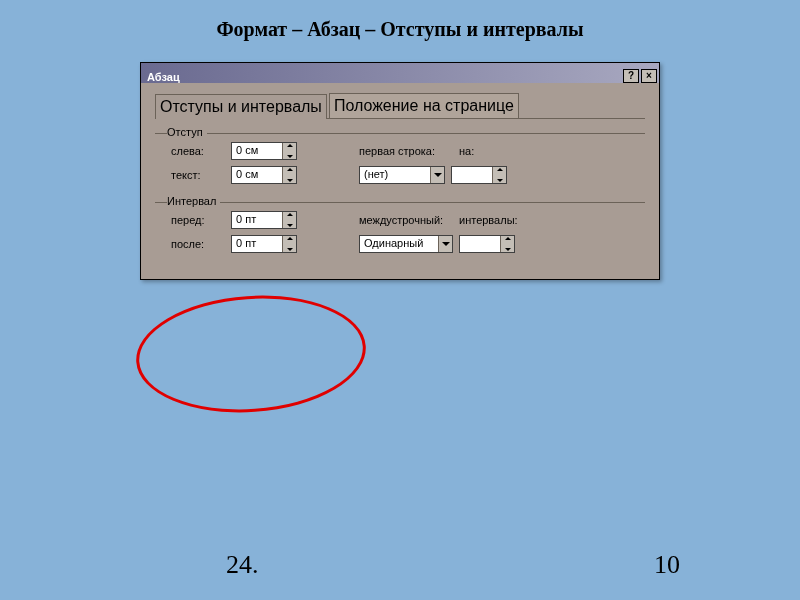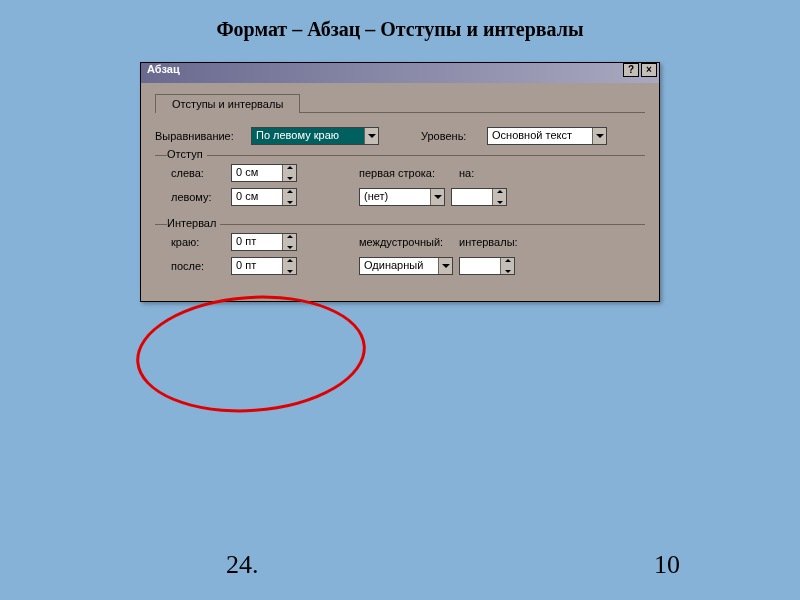--- a/index.html
+++ b/index.html
@@ -28,21 +28,21 @@
     width: 520px;
     background: #a89c94;
     border: 1px solid #000;
     box-shadow: 2px 2px 4px rgba(0,0,0,0.3);
   }
   .titlebar {
     height: 20px;
     background: linear-gradient(to right, #6a6a90, #a8a8c0);
     color: #fff;
     display: flex;
-    align-items: flex-start;
+    align-items: flex-end;
     padding: 0 2px 0 6px;
     font-size: 11px;
     font-weight: bold;
   }
   .titlebar .spacer { flex: 1; }
   .titlebar-btn {
     width: 16px; height: 14px;
     background: #c4beb6;
     border: 1px solid #000;
     margin-left: 2px;
@@ -56,25 +56,25 @@
   .dialog-body {
     padding: 10px 14px 12px;
     position: relative;
   }
   .tabs {
     display: flex;
     border-bottom: 1px solid #6b6258;
     margin-bottom: 14px;
   }
   .tab {
-    padding: 3px 16px;
+    padding: 3px 4px;
     border: 1px solid #6b6258;
     border-bottom: none;
     background: #b0a49a;
-    font-size: 11px;
+    font-size: 16px;
     color: #000;
     margin-right: 2px;
     position: relative;
   }
   .tab.active {
     background: #a89c94;
     top: 1px;
   }
   .row {
     display: flex;
@@ -201,53 +201,41 @@
   <div class="titlebar">
     <span>Абзац</span>
     <span class="spacer"></span>
     <div class="titlebar-btn">?</div>
     <div class="titlebar-btn">×</div>
   </div>
 
   <div class="dialog-body">
     <div class="tabs">
       <div class="tab active">Отступы и интервалы</div>
+      <div class="tab">Положение на странице</div>
     </div>
 
-    <div class="row">
-      <span class="lbl" style="width:90px">Выравнивание:</span>
-      <div class="combo selected" style="width:128px">
-        <span class="combo-input" style="flex:1">По левому краю</span>
-        <span class="combo-btn"></span>
-      </div>
-      <span style="width:30px"></span>
-      <span class="lbl" style="width:60px">Уровень:</span>
-      <div class="combo" style="width:120px">
-        <span class="combo-input" style="flex:1">Основной текст</span>
-        <span class="combo-btn"></span>
-      </div>
-    </div>
 
     <div class="groupset">
       <span class="group-legend">Отступ</span>
       <div class="row">
         <span class="lbl" style="width:70px;padding-left:16px">слева:</span>
         <div class="spinner" style="width:66px">
           <span class="combo-input" style="flex:1">0 см</span>
           <span class="spin-btns">
               <span class="spin-up"></span>
               <span class="spin-dn"></span>
             </span>
         </div>
         <span style="width:50px"></span>
         <span class="lbl" style="width:94px">первая строка:</span>
         <span class="lbl" style="width:30px">на:</span>
       </div>
       <div class="row">
-        <span class="lbl" style="width:70px;padding-left:16px">левому:</span>
+        <span class="lbl" style="width:70px;padding-left:16px">текст:</span>
         <div class="spinner" style="width:66px">
           <span class="combo-input" style="flex:1">0 см</span>
           <span class="spin-btns">
               <span class="spin-up"></span>
               <span class="spin-dn"></span>
             </span>
         </div>
         <span style="width:50px"></span>
         <div class="combo" style="width:86px">
           <span class="combo-input" style="flex:1">(нет)</span>
@@ -259,21 +247,21 @@
               <span class="spin-up"></span>
               <span class="spin-dn"></span>
             </span>
         </div>
       </div>
     </div>
 
     <div class="groupset">
       <span class="group-legend">Интервал</span>
       <div class="row">
-        <span class="lbl" style="width:70px;padding-left:16px">краю:</span>
+        <span class="lbl" style="width:70px;padding-left:16px">перед:</span>
         <div class="spinner" style="width:66px">
           <span class="combo-input" style="flex:1">0 пт</span>
           <span class="spin-btns">
               <span class="spin-up"></span>
               <span class="spin-dn"></span>
             </span>
         </div>
         <span style="width:50px"></span>
         <span class="lbl" style="width:94px">междустрочный:</span>
         <span class="lbl">интервалы:</span>

